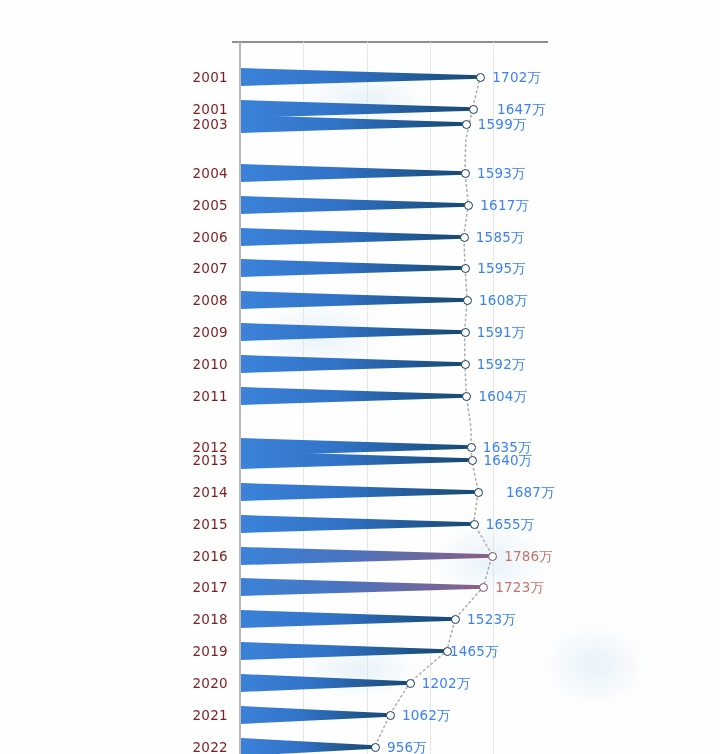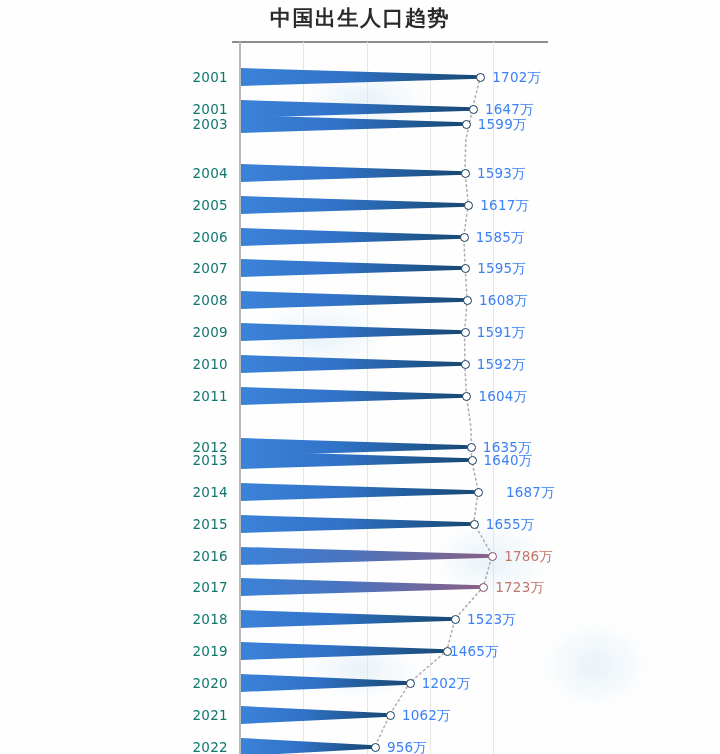--- a/index.html
+++ b/index.html
@@ -66,21 +66,21 @@
     width: 720px;
     height: 32px;
   }
   .year-label {
     position: absolute;
     left: 150px;
     width: 78px;
     text-align: right;
     top: 8px;
     font-size: 13.5px;
-    color: #0f766e;
+    color: #7f1d1d;
     font-family: "DejaVu Sans", "Liberation Sans", sans-serif;
     letter-spacing: 0.3px;
   }
   .wedge-wrap {
     position: absolute;
     left: 241px;
     top: 3px;
     height: 26px;
   }
   .wedge {
@@ -123,21 +123,20 @@
     border-radius: 40%;
     background: radial-gradient(ellipse at center, rgba(215,233,245,0.55), rgba(255,255,255,0) 70%);
     pointer-events: none;
   }
 </style>
 </head>
 <body>
 
 <div id="chart-root">
 
-  <div id="chart-title">中国出生人口趋势</div>
 
   <div id="top-rule"></div>
   <div id="y-axis"></div>
 
   <div id="gridlines">
       <div class="gridline" style="left: 303px;"></div>
       <div class="gridline" style="left: 366.5px;"></div>
       <div class="gridline" style="left: 430px;"></div>
       <div class="gridline" style="left: 493px;"></div>
     </div>
@@ -180,21 +179,21 @@
               <linearGradient id="g1" x1="0" y1="0" x2="1" y2="0">
                 <stop offset="0%" stop-color="#3b82d8"></stop>
                 <stop offset="42%" stop-color="#3173c8"></stop>
                 <stop offset="100%" stop-color="#174872"></stop>
               </linearGradient>
             </defs>
             <path d="M0,4 L231.5564,11.2 L231.5564,14.8 L0,22 Z" fill="url(#g1)"></path>
           </svg>
         </div>
         <div class="marker" style="left: 472.556px;"></div>
-        <div class="value-label" style="left: 485px;">1647万</div>
+        <div class="value-label" style="left: 497px;">1647万</div>
       </div>
       <div class="row" style="top: 108px;">
         <div class="year-label">2003</div>
         <div class="wedge-wrap" style="width: 224.779px;">
           <svg class="wedge" width="224.7788" height="26" viewBox="0 0 224.7788 26" preserveAspectRatio="none">
             <defs>
               <linearGradient id="g2" x1="0" y1="0" x2="1" y2="0">
                 <stop offset="0%" stop-color="#3b82d8"></stop>
                 <stop offset="42%" stop-color="#3173c8"></stop>
                 <stop offset="100%" stop-color="#174872"></stop>

